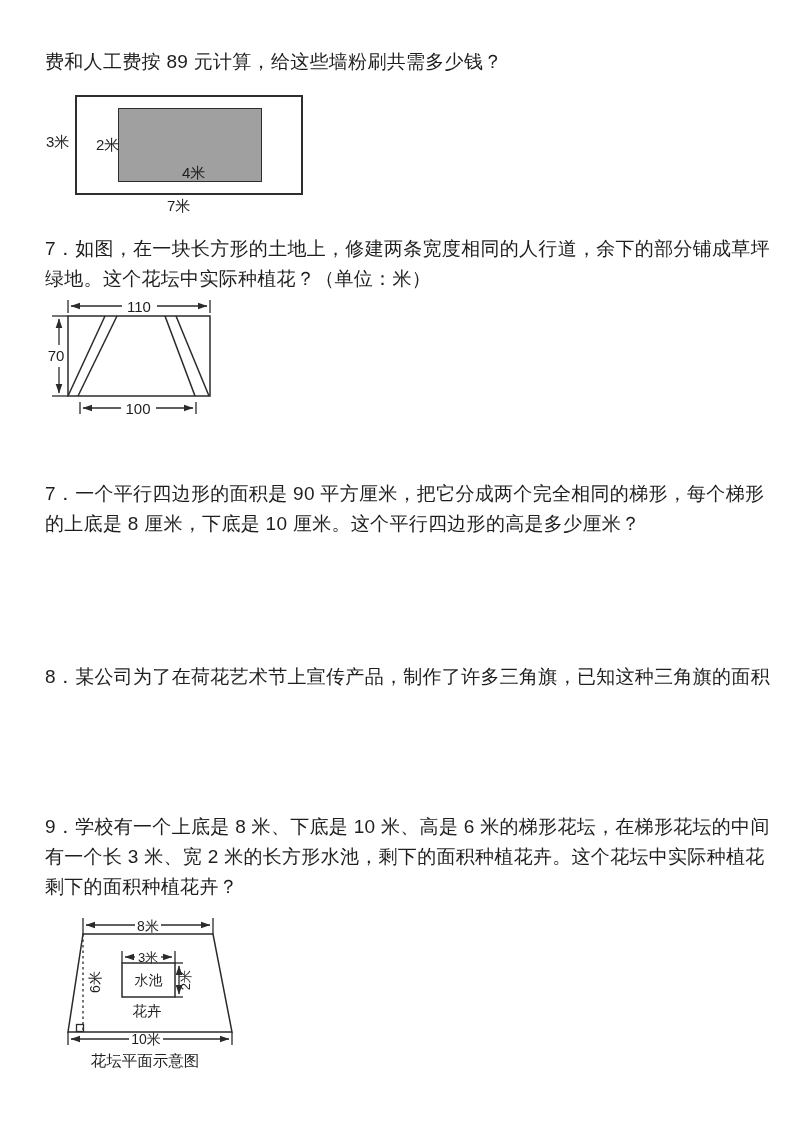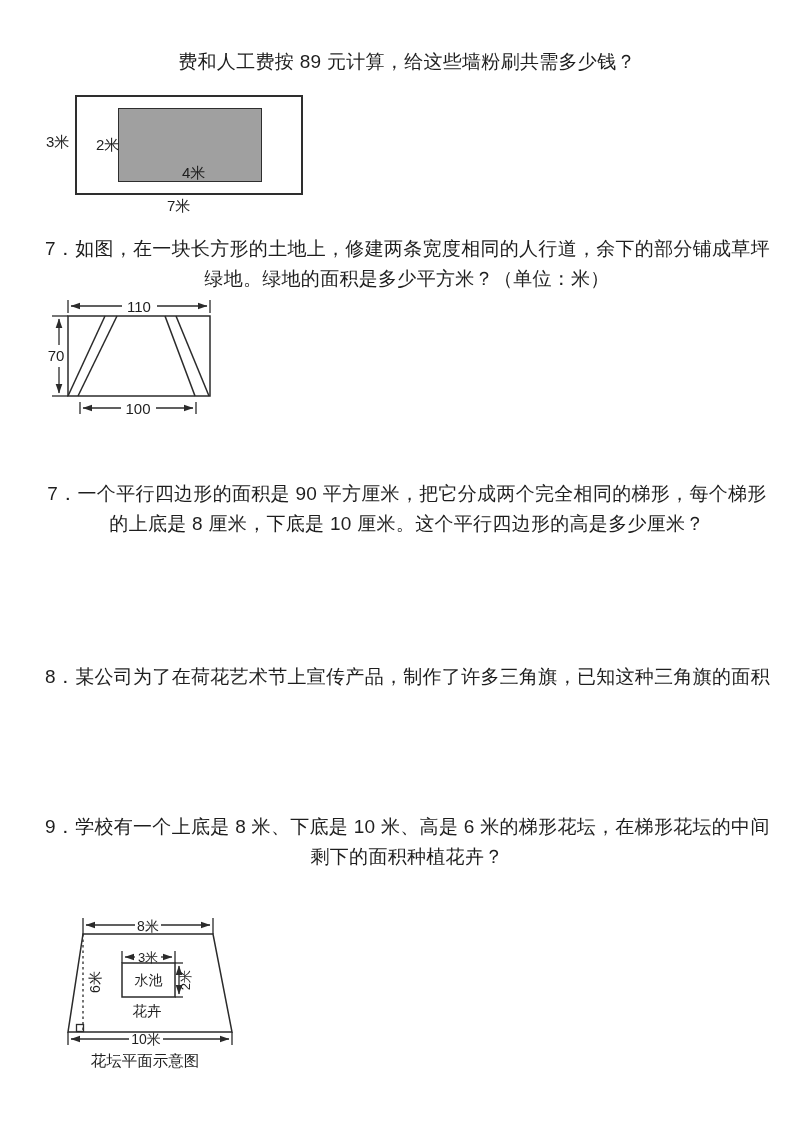--- a/index.html
+++ b/index.html
@@ -4,21 +4,21 @@
 <style>
   html,body{margin:0;padding:0;background:#ffffff;}
   .page{
     position:relative;
     width:793px;height:1122px;
     background:#ffffff;
     font-family:"Liberation Sans","DejaVu Sans",sans-serif;
     color:#1e1e1e;
     overflow:hidden;
   }
-  .para{position:absolute;left:45px;width:724px;text-align:center;}
+  .para{position:absolute;left:45px;width:724px;}
   .tline{
     font-size:19px;line-height:30px;white-space:nowrap;
     letter-spacing:0.3px;color:#1e1e1e;font-weight:500;
   }
   
   .wall-wrap{position:absolute;left:45px;top:93px;width:290px;height:132px;}
   .wall-outer{
     position:absolute;left:30px;top:2px;width:228px;height:100px;
     border:2px solid #2e2e2e;background:#ffffff;box-sizing:border-box;
   }
@@ -51,21 +51,21 @@
     <div class="wall-outer"></div>
     <div class="wall-inner"></div>
     <span class="dlabel" style="left:1px;top:41px">3米</span>
     <span class="dlabel" style="left:51px;top:44px">2米</span>
     <span class="dlabel" style="left:137px;top:72px">4米</span>
     <span class="dlabel" style="left:122px;top:105px">7米</span>
   </div>
 
   <div class="para" style="top:234px">
     <div class="tline">7．如图，在一块长方形的土地上，修建两条宽度相同的人行道，余下的部分铺成草坪</div>
-    <div class="tline">绿地。绿地的面积是多少平方米？（单位：米）</div>
+    <div class="tline">绿地。这个花坛中实际种植花？（单位：米）</div>
   </div>
 
   <svg style="left:45px;top:298px" width="185" height="125" viewBox="0 0 185 125">
     <defs>
       <marker id="ah-land" markerWidth="11" markerHeight="9" refX="9.2" refY="4" orient="auto" markerUnits="userSpaceOnUse">
         <path d="M0,0.6 L9.6,4 L0,7.4 Z" fill="#2b2b2b"></path>
       </marker>
     </defs>
 
     <rect class="sline" x="23" y="18" width="142" height="80"></rect>
@@ -98,20 +98,21 @@
     <div class="tline">7．一个平行四边形的面积是 90 平方厘米，把它分成两个完全相同的梯形，每个梯形</div>
     <div class="tline">的上底是 8 厘米，下底是 10 厘米。这个平行四边形的高是多少厘米？</div>
   </div>
 
   <div class="para" style="top:662px">
     <div class="tline">8．某公司为了在荷花艺术节上宣传产品，制作了许多三角旗，已知这种三角旗的面积</div>
   </div>
 
   <div class="para" style="top:812px">
     <div class="tline">9．学校有一个上底是 8 米、下底是 10 米、高是 6 米的梯形花坛，在梯形花坛的中间</div>
+    <div class="tline">有一个长 3 米、宽 2 米的长方形水池，剩下的面积种植花卉。这个花坛中实际种植花</div>
     <div class="tline">剩下的面积种植花卉？</div>
   </div>
 
   <svg style="left:55px;top:915px" width="190" height="165" viewBox="0 0 190 165">
     <defs>
       <marker id="ah-garden" markerWidth="11" markerHeight="9" refX="9.2" refY="4" orient="auto" markerUnits="userSpaceOnUse">
         <path d="M0,0.6 L9.6,4 L0,7.4 Z" fill="#2b2b2b"></path>
       </marker>
     </defs>
 

